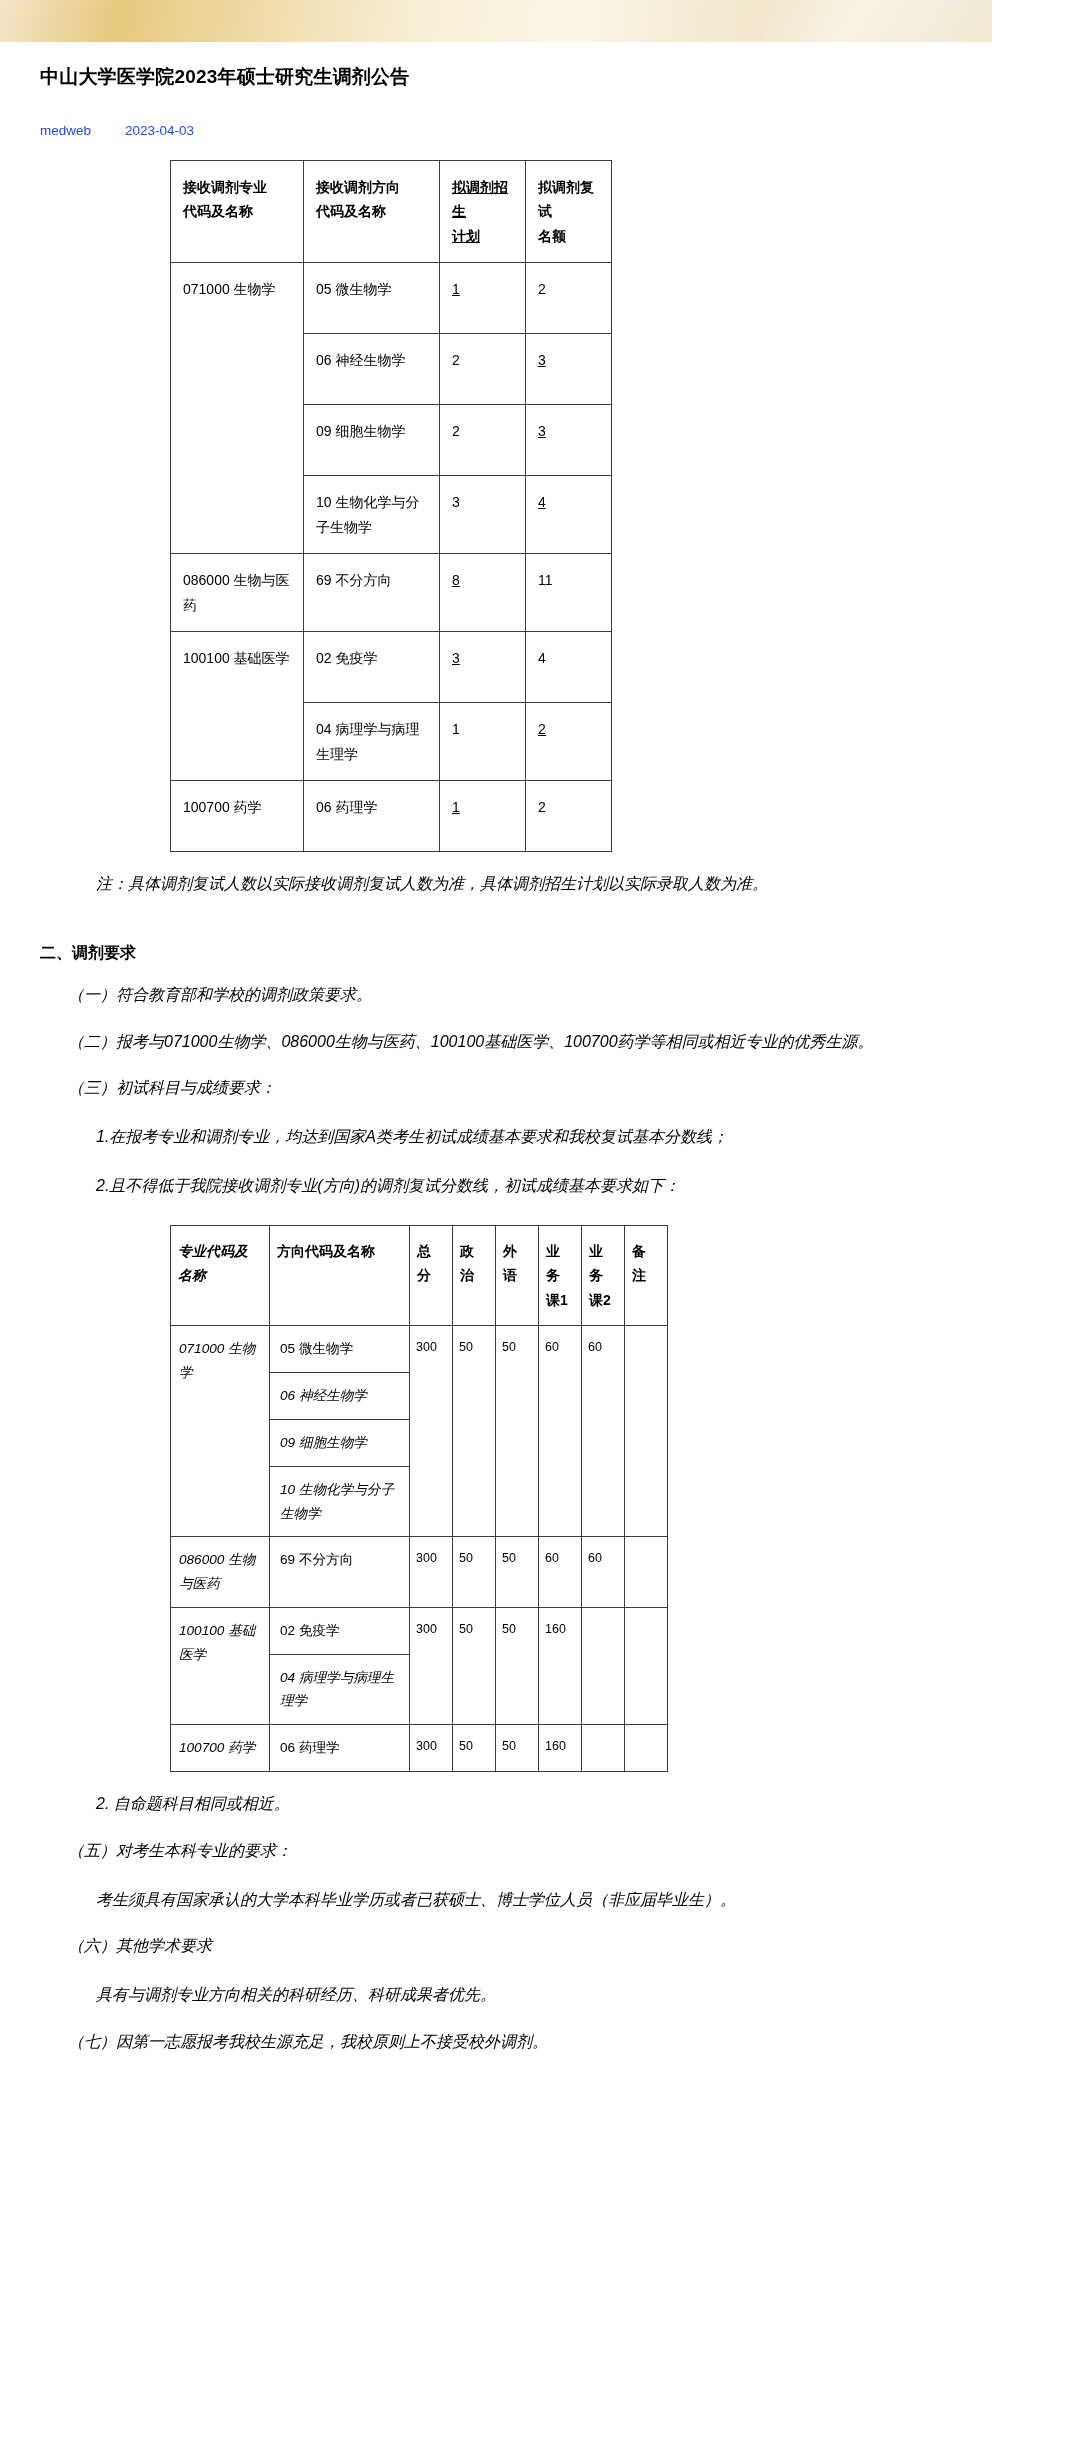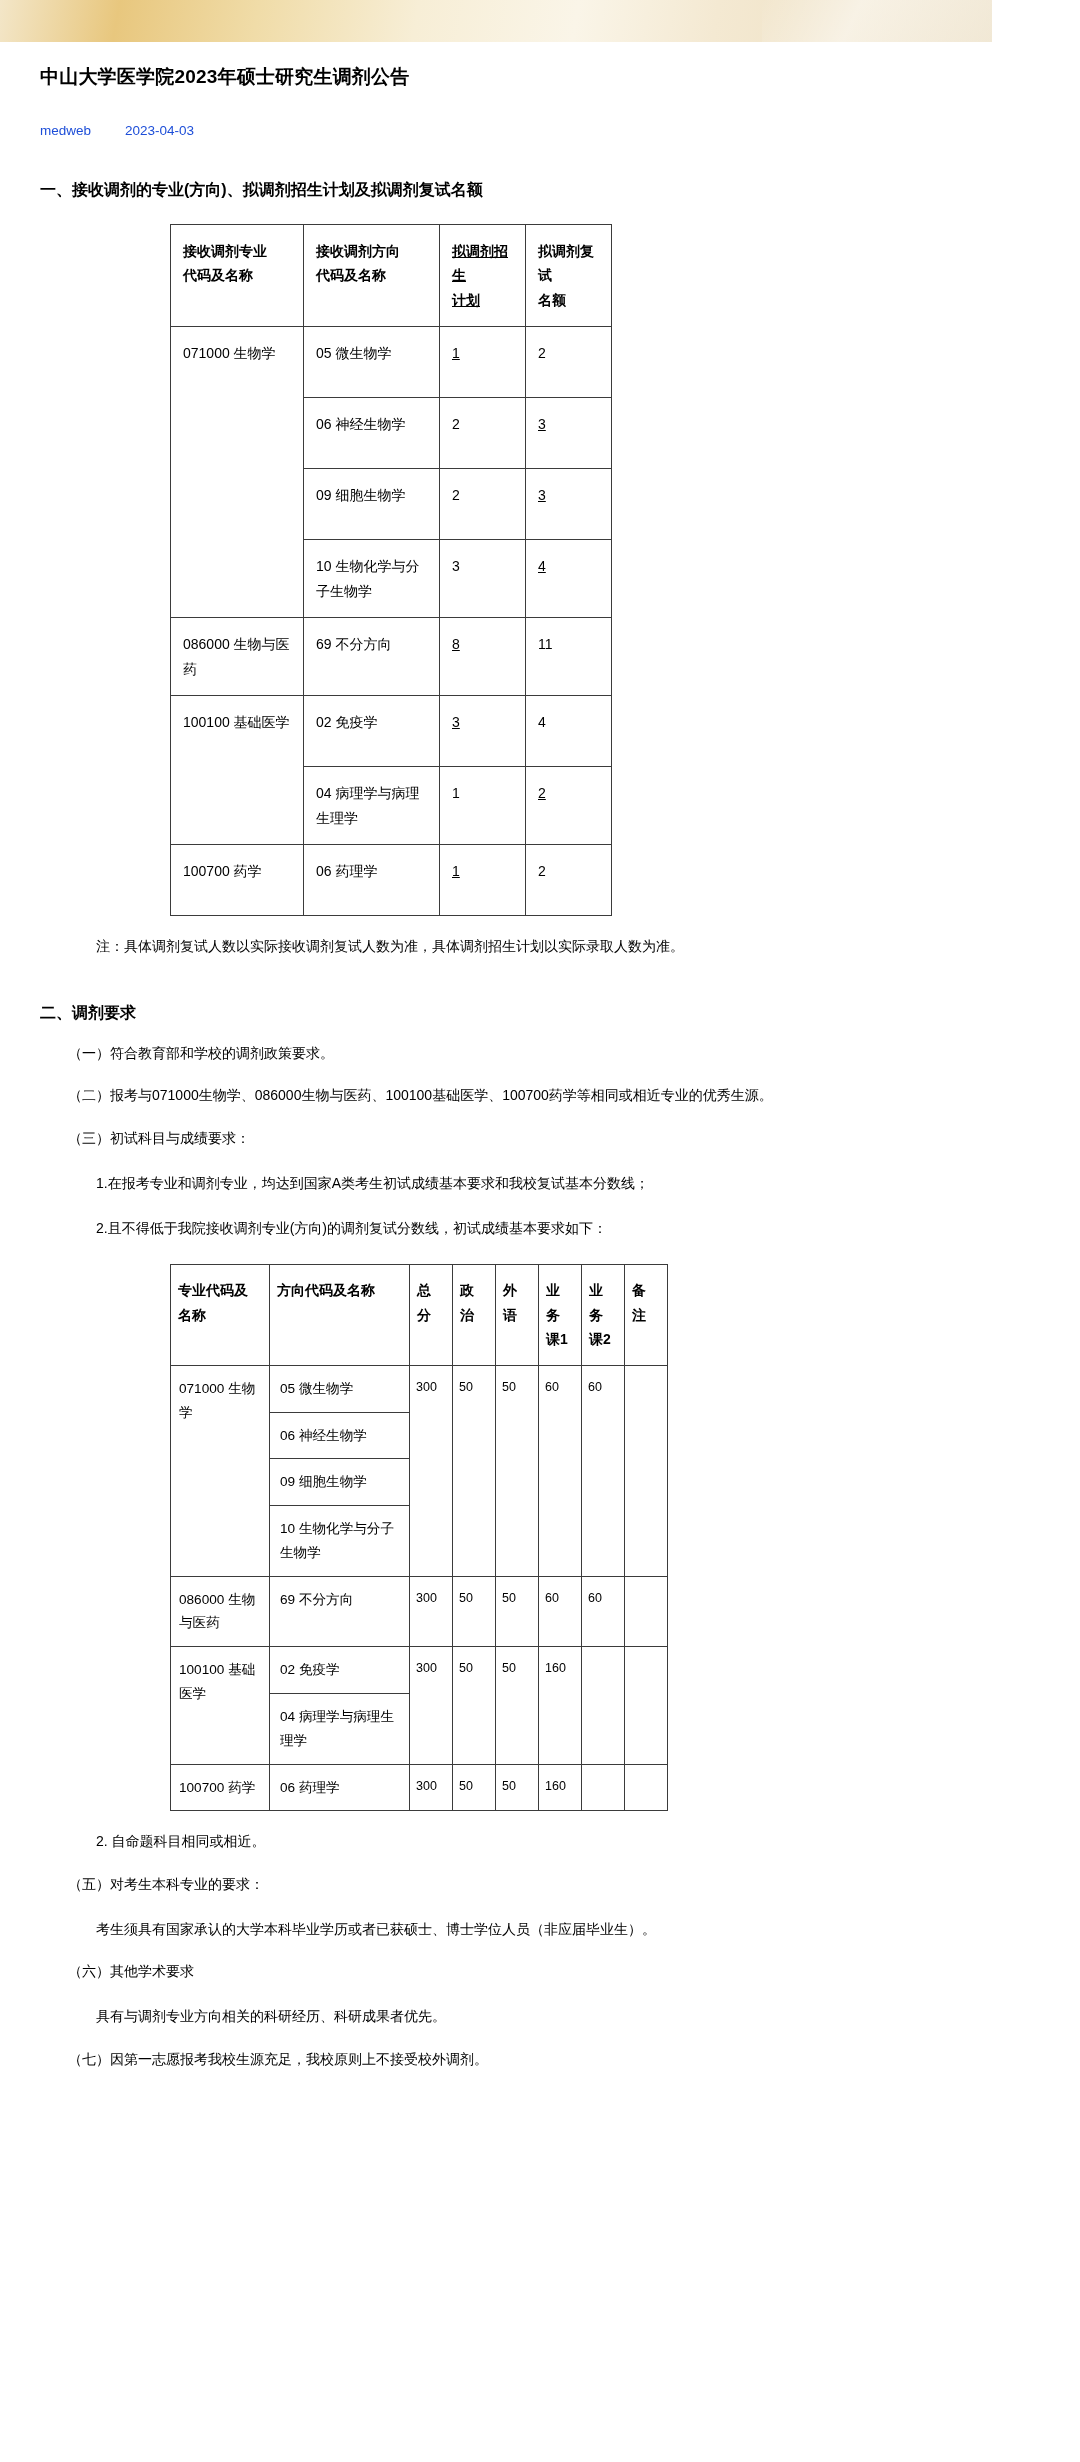--- a/index.html
+++ b/index.html
@@ -56,24 +56,25 @@
     display:flex;
     gap:34px;
   }
   h2.sec{
     font-size:16px;
     font-weight:bold;
     margin:40px 0 0 0;
     line-height:1.5;
   }
   p.para{
-    font-size:14px;
+    font-size:16px;
     line-height:2.05;
     margin:16px 0 0 0;
     text-align:justify;
+    font-style:italic;
   }
   p.indent1{ text-indent:0; padding-left:28px;margin-top:14px; }
   p.indent2{ padding-left:56px; }
   p.noteline{ padding-left:56px; text-indent:0; }
 
   
   .tblwrap{ display:flex; margin-top:22px; }
   table.doc{
     border-collapse:collapse;
     table-layout:fixed;
@@ -95,21 +96,21 @@
   table.t1{ width:400px; }
   table.t1 th:nth-child(1),table.t1 td:nth-child(1){ width:110px; }
   table.t1 th:nth-child(2),table.t1 td:nth-child(2){ width:113px; }
   table.t1 th:nth-child(3),table.t1 td:nth-child(3){ width:63px;text-decoration:underline; }
   table.t1 th:nth-child(4),table.t1 td:nth-child(4){ width:63px; }
   table.t1 td, table.t1 th{ height:42px; }
 
   
   table.t2{ width:385px; font-size:13.6px; }
   table.t2 th{ font-size:14px; }
-  table.t2 th:nth-child(1),table.t2 td:nth-child(1){ width:86px; }
+  table.t2 th:nth-child(1),table.t2 td:nth-child(1){ width:86px;font-style:italic; }
   table.t2 th:nth-child(2),table.t2 td:nth-child(2){ width:127px; }
   table.t2 th:nth-child(n+3),table.t2 td:nth-child(n+3){ width:30px; text-align:left; }
   table.t2 td{ padding:11px 6px 11px 8px; }
   table.t2 th{ padding:13px 5px 13px 7px; }
   table.t2 td.num{ font-size:12.5px; padding-left:6px; }
   table.t2 td.sub{ padding-left:10px; }
   .tail{ height:40px; }
 </style>
 </head>
 <body>
@@ -120,21 +121,20 @@
 
   <div class="content">
 
     <h1 class="title">中山大学医学院2023年硕士研究生调剂公告</h1>
 
     <div class="meta">
       <span>medweb</span>
       <span>2023-04-03</span>
     </div>
 
-    <h2 class="sec">一、接收调剂的专业(方向)、拟调剂招生计划及拟调剂复试名额</h2>
 
     <div class="tblwrap">
       <table class="doc t1">
         <thead>
           <tr>
             <th>
               <div>接收调剂专业</div>
               <div>代码及名称</div>
             </th>
             <th>

